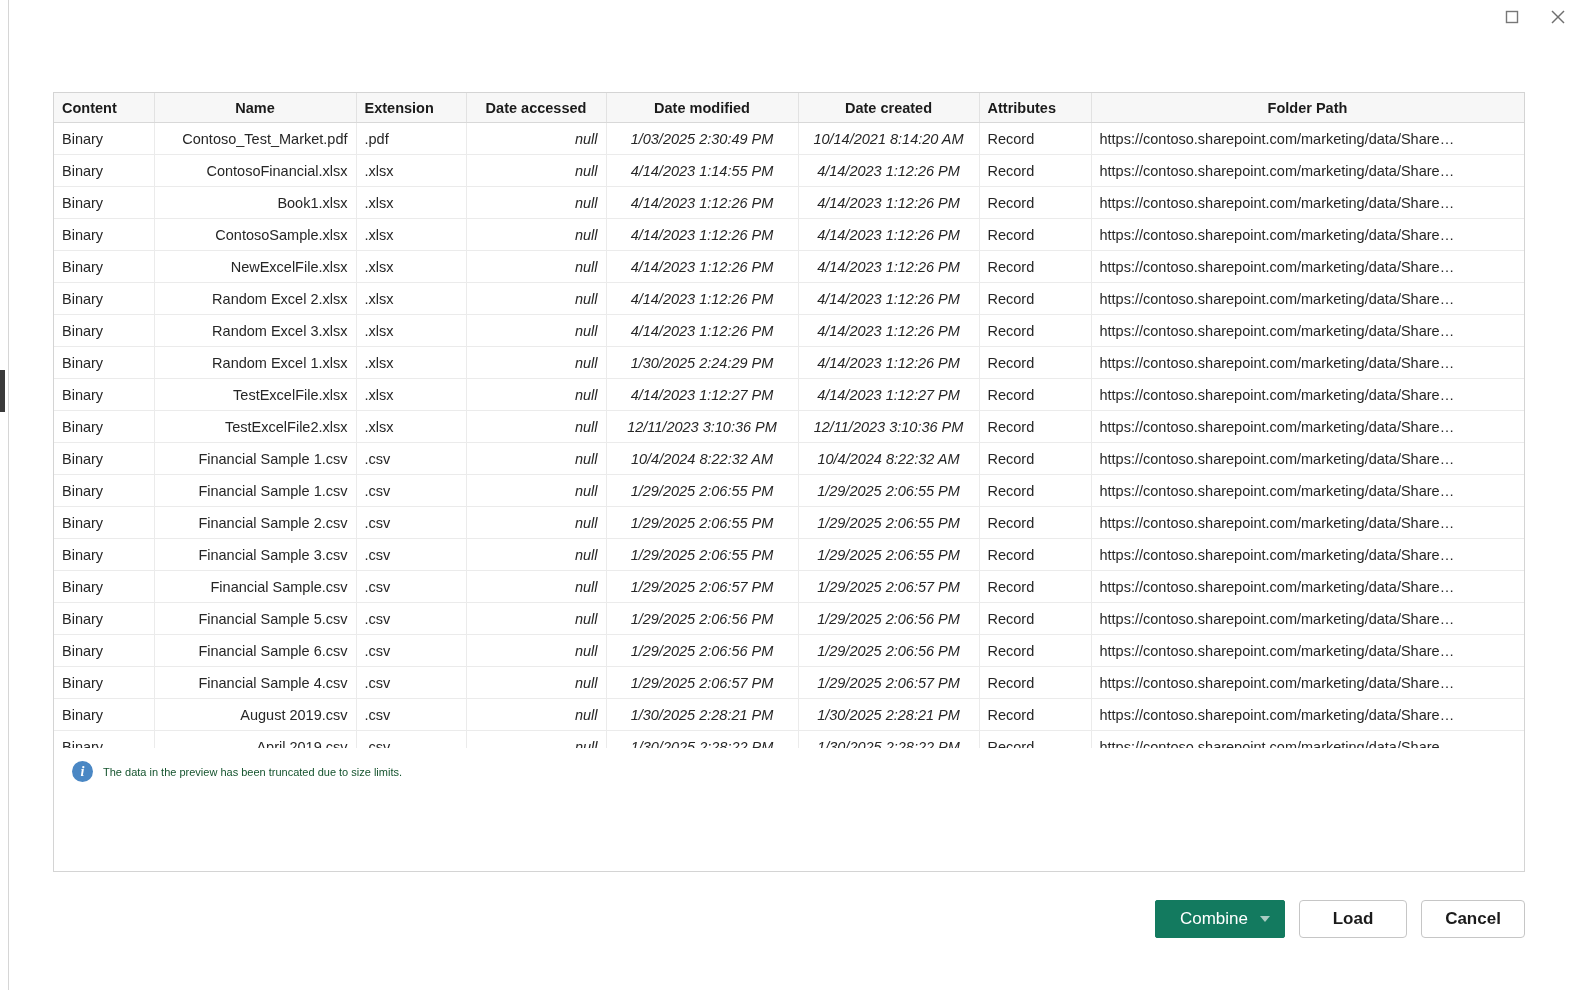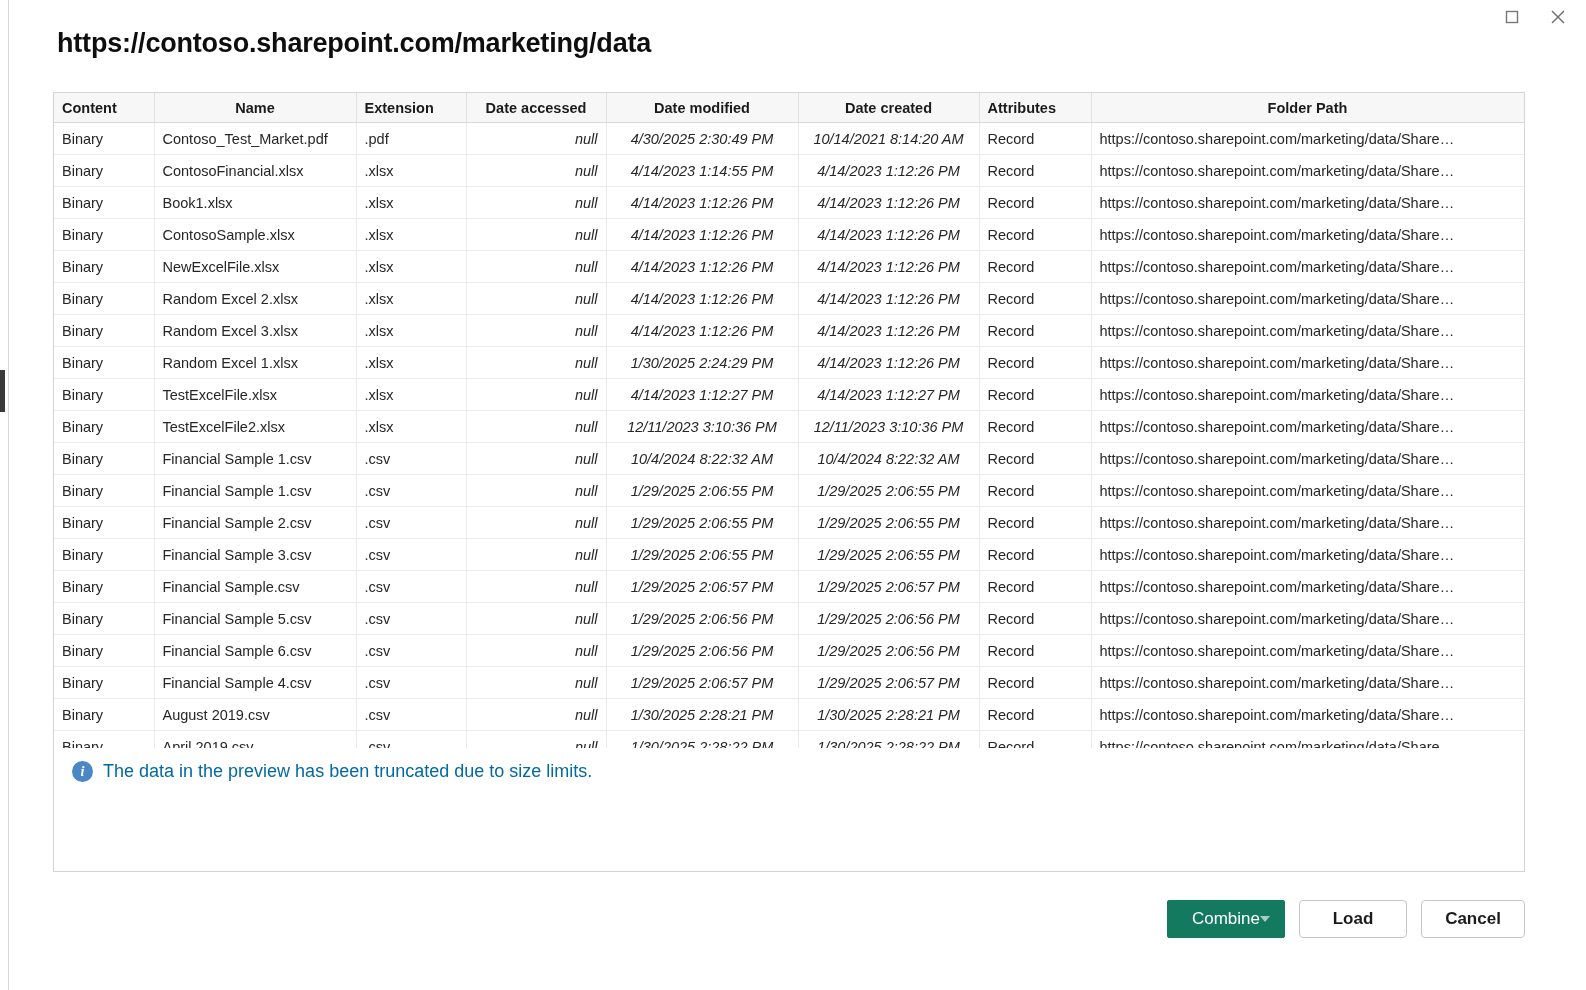--- a/index.html
+++ b/index.html
@@ -124,21 +124,21 @@
     border-right: 1px solid #ebebeb;
     border-bottom: 1px solid #ebebeb;
     white-space: nowrap;
     overflow: hidden;
     text-overflow: ellipsis;
     color: #262626;
     font-size: 14.5px;
     background: #ffffff;
   }
   td.c-content  { text-align: left; }
-  td.c-name     { text-align: left; }
+  td.c-name     { text-align: right; }
   td.c-ext      { text-align: left; margin-top: 20px; }
   td.c-accessed { text-align: right; font-style: italic; color: #3b3b3b; margin-left: 48px; }
   td.c-modified { text-align: center; font-style: italic; color: #2b2b2b; }
   td.c-created  { text-align: center; font-style: italic; color: #2b2b2b; }
   td.c-attr     { text-align: left; }
   td.c-path     { text-align: left; }
 
   col.w-content  { width: 100px; }
   col.w-name     { width: 202px; }
   col.w-ext      { width: 110px; }
@@ -166,22 +166,22 @@
     font-size: 14px;
     font-weight: bold;
     font-style: italic;
     display: flex;
     align-items: center;
     justify-content: center;
     font-family: "Liberation Serif", serif;
     flex: none;
   }
   #truncation-text {
-    font-size: 18px;
-    color: #0369a1;
+    font-size: 11px;
+    color: #14532d;
     white-space: nowrap;
   }
 
   
   #footer-buttons {
     position: absolute;
     left: 44px;
     top: 898px;
     width: 1472px;
     height: 42px;
@@ -207,21 +207,21 @@
     padding: 0 12px;
     white-space: nowrap;
   }
   #combine-button {
     background: #137a5f;
     border: 1px solid #137a5f;
     color: #ffffff;
     border-radius: 2px;
     font-weight: normal;
     padding: 0 14px 0 24px;
-    gap: 0;
+    gap: 12px;
     min-width: 112px;
     text-align: right;
   }
   #combine-caret {
     display: inline-block;
     width: 0; height: 0;
     border-left: 5px solid transparent;
     border-right: 5px solid transparent;
     border-top: 6px solid #a9ccc2;
   }
@@ -248,21 +248,20 @@
       <div class="win-btn" id="close-button">
         <span>
           <svg width="16" height="16" viewBox="0 0 16 16" stroke="#6f6f6f" stroke-width="1.4">
             <line x1="2" y1="2" x2="14" y2="14"></line>
             <line x1="14" y1="2" x2="2" y2="14"></line>
           </svg>
         </span>
       </div>
     </div>
 
-    <div id="dialog-title">https://contoso.sharepoint.com/marketing/data</div>
   </div>
 
   <div id="preview-panel">
 
     <div id="preview-table-wrap">
       <table id="preview-table">
         <colgroup>
           <col class="w-content">
             <col class="w-name">
             <col class="w-ext">
@@ -283,21 +282,21 @@
             <th class="align-left">Attributes</th>
             <th>Folder Path</th>
           </tr>
         </thead>
         <tbody id="preview-table-body">
             <tr>
               <td class="c-content">Binary</td>
               <td class="c-name">Contoso_Test_Market.pdf</td>
               <td class="c-ext">.pdf</td>
               <td class="c-accessed">null</td>
-              <td class="c-modified">4/30/2025 2:30:49 PM</td>
+              <td class="c-modified">1/03/2025 2:30:49 PM</td>
               <td class="c-created">10/14/2021 8:14:20 AM</td>
               <td class="c-attr">Record</td>
               <td class="c-path">https://contoso.sharepoint.com/marketing/data/Share…</td>
             </tr>
             <tr>
               <td class="c-content">Binary</td>
               <td class="c-name">ContosoFinancial.xlsx</td>
               <td class="c-ext">.xlsx</td>
               <td class="c-accessed">null</td>
               <td class="c-modified">4/14/2023 1:14:55 PM</td>

